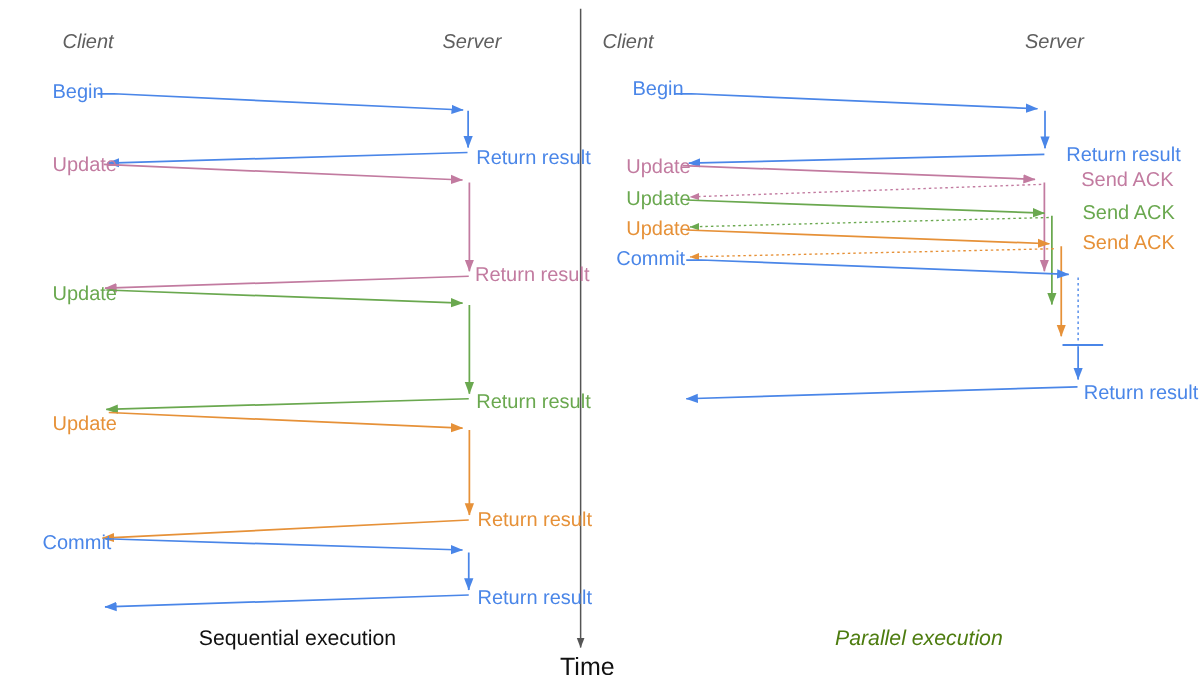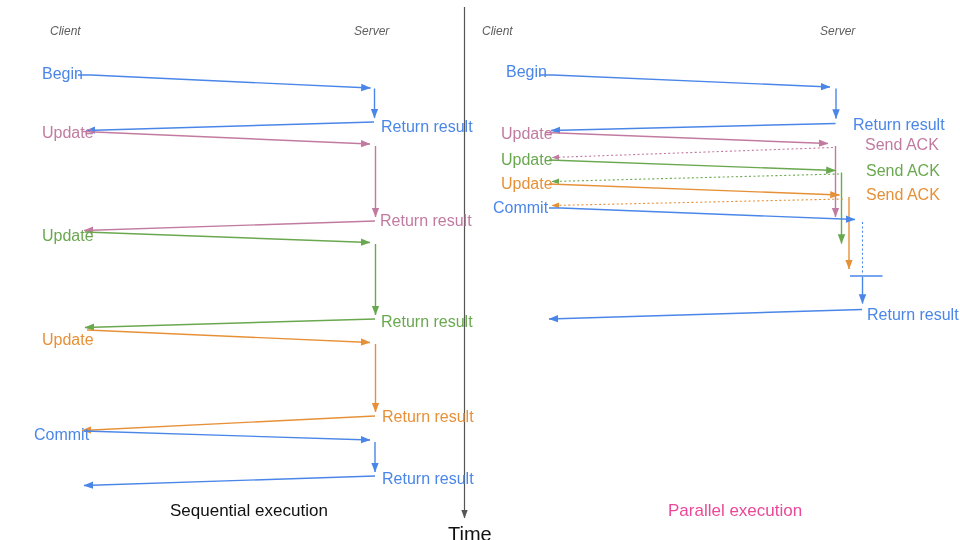--- a/index.html
+++ b/index.html
@@ -2,21 +2,21 @@
 <html><head>
 <meta charset="utf-8">
 <style>
   html,body{margin:0;padding:0;background:#ffffff;}
   .stage{
     position:relative;width:960px;height:540px;overflow:hidden;background:#ffffff;
     font-family:"Liberation Sans",sans-serif;
   }
   .stage svg{position:absolute;left:0;top:0;}
   .lbl{position:absolute;font-size:16px;line-height:1.15;white-space:nowrap;}
-  .hdr{font-size:12px;font-style:italic;}
+  .hdr{font-size:16px;font-style:italic;}
   .title{font-size:17px;}
   .time{font-size:20px;}
 </style>
 </head>
 <body>
 
 <div class="stage">
 
   <svg width="960" height="540" viewBox="0 0 960 540">
     <defs>
@@ -97,37 +97,37 @@
 
   <div class="lbl" style="left: 42px; top: 227px; color: rgb(106, 168, 79);">Update</div>
   <div class="lbl" style="left: 381px; top: 313px; color: rgb(106, 168, 79);">Return result</div>
 
   <div class="lbl" style="left: 42px; top: 331px; color: rgb(230, 145, 56);">Update</div>
   <div class="lbl" style="left: 382px; top: 408px; color: rgb(230, 145, 56);">Return result</div>
 
   <div class="lbl" style="left: 34px; top: 426px; color: rgb(74, 134, 232);">Commit</div>
   <div class="lbl" style="left: 382px; top: 470px; color: rgb(74, 134, 232);">Return result</div>
 
-  <div class="lbl title" style="left: 170px; top: 501px; color: rgb(17, 17, 17);">Sequential execution</div>
+  <div class="lbl title" style="left: 159px; top: 501px; color: rgb(17, 17, 17);">Sequential execution</div>
 
   <div class="lbl hdr" style="left: 482px; top: 25px; color: rgb(95, 95, 95);">Client</div>
   <div class="lbl hdr" style="left: 820px; top: 25px; color: rgb(95, 95, 95);">Server</div>
 
   <div class="lbl" style="left: 506px; top: 63px; color: rgb(74, 134, 232);">Begin</div>
   <div class="lbl" style="left: 853px; top: 116px; color: rgb(74, 134, 232);">Return result</div>
 
   <div class="lbl" style="left: 501px; top: 125px; color: rgb(194, 123, 160);">Update</div>
   <div class="lbl" style="left: 865px; top: 136px; color: rgb(194, 123, 160);">Send ACK</div>
 
   <div class="lbl" style="left: 501px; top: 151px; color: rgb(106, 168, 79);">Update</div>
   <div class="lbl" style="left: 866px; top: 162px; color: rgb(106, 168, 79);">Send ACK</div>
 
   <div class="lbl" style="left: 501px; top: 175px; color: rgb(230, 145, 56);">Update</div>
   <div class="lbl" style="left: 866px; top: 186px; color: rgb(230, 145, 56);">Send ACK</div>
 
   <div class="lbl" style="left: 493px; top: 199px; color: rgb(74, 134, 232);">Commit</div>
   <div class="lbl" style="left: 867px; top: 306px; color: rgb(74, 134, 232);">Return result</div>
 
-  <div class="lbl title" style="left: 668px; top: 501px; color: #ec4899;">Parallel execution</div>
+  <div class="lbl title" style="left: 668px; top: 501px; color: #4d7c0f; font-style: italic;">Parallel execution</div>
 
   <div class="lbl time" style="left: 448px; top: 523px; color: rgb(17, 17, 17);">Time</div>
 
 </div>
 
 </body></html>

